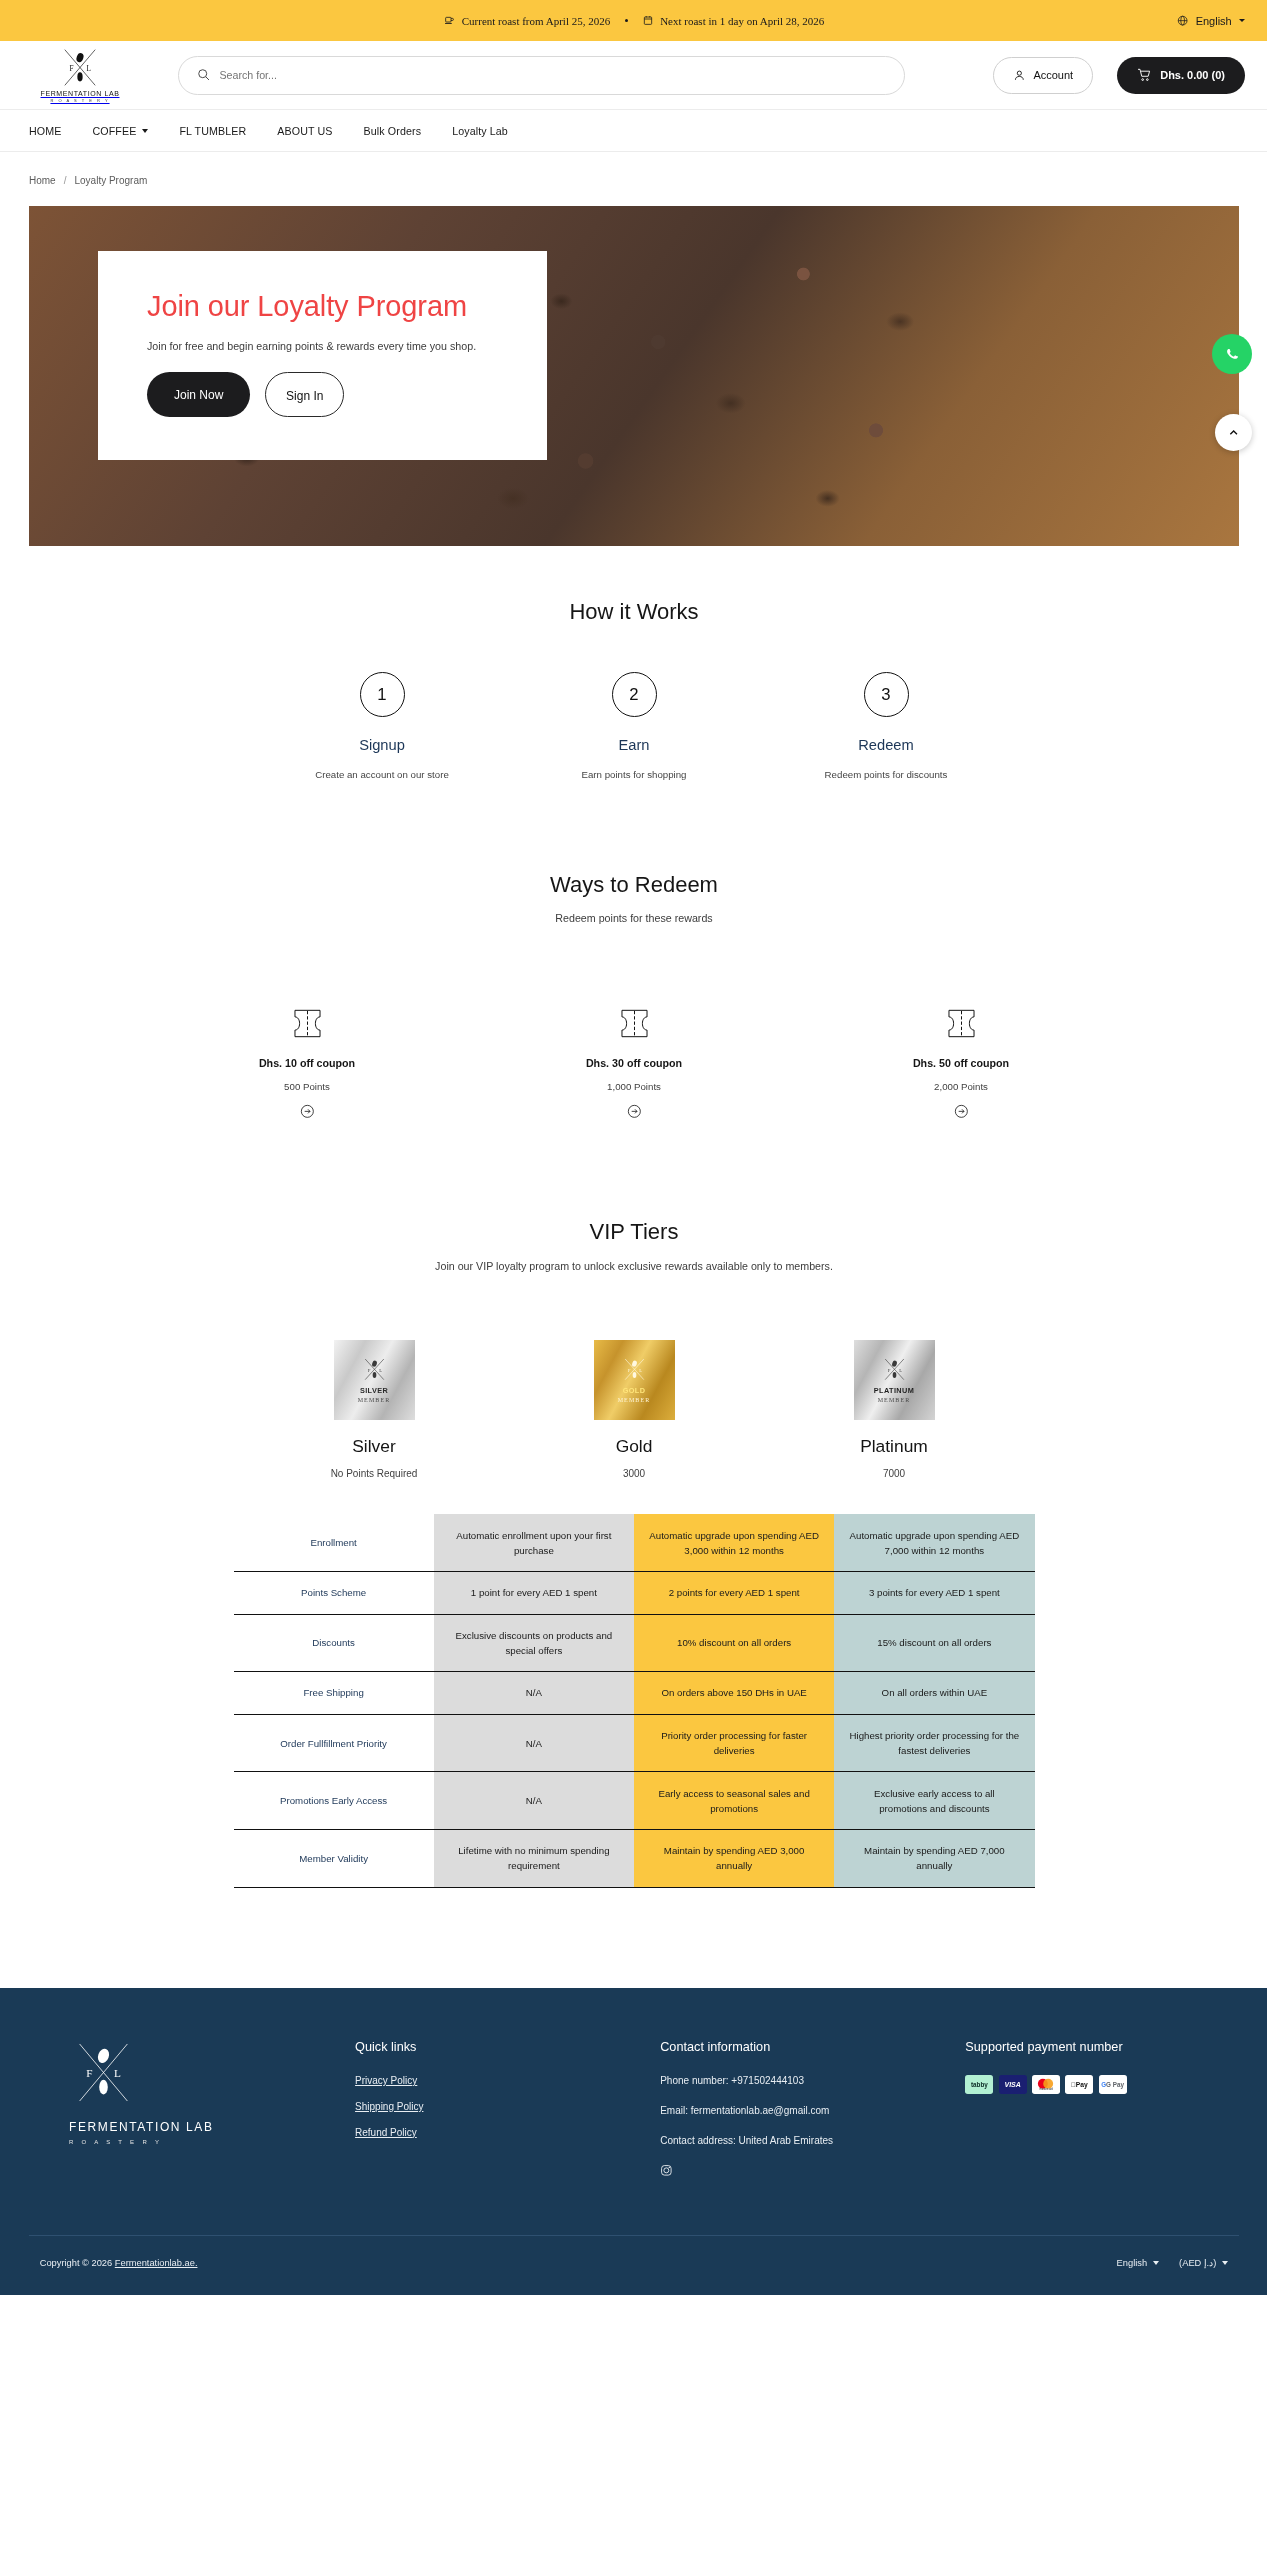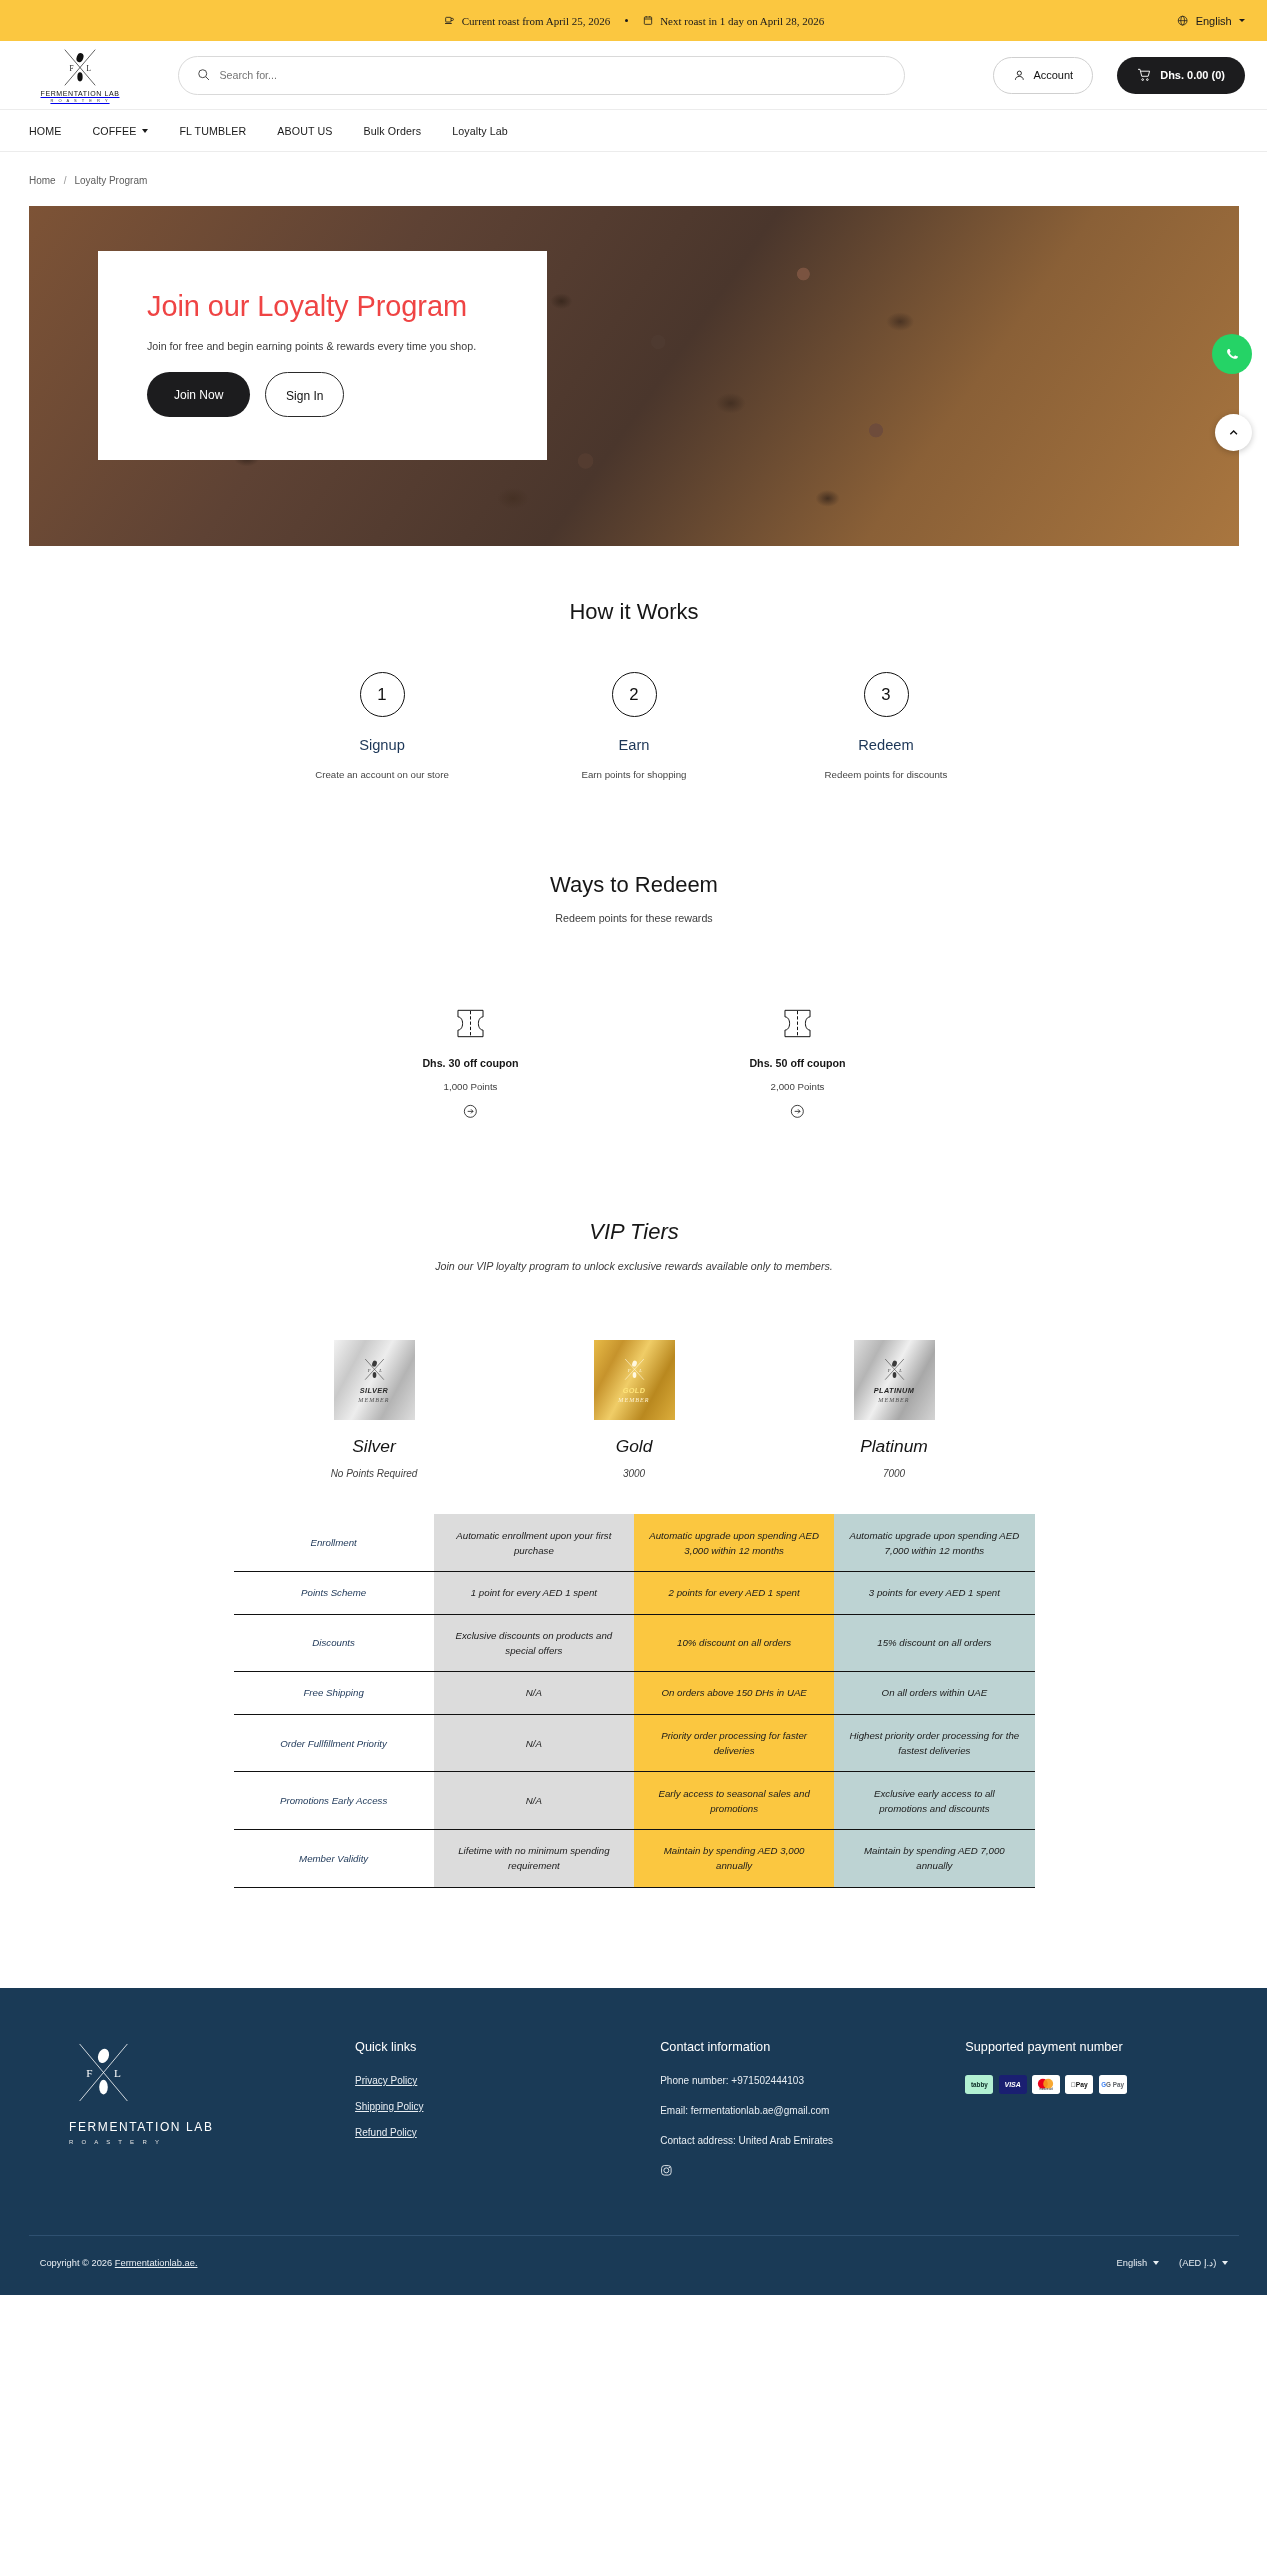--- a/index.html
+++ b/index.html
@@ -152,21 +152,21 @@
   .step-desc { margin-top: 14px; font-size: 9.7px; color: #454545; line-height: 1.6; }
 
   .ways { padding-top: 89px; }
   .rewards { display: flex; justify-content: center; gap: 160px; margin-top: 84px; }
   .reward { width: 167px; }
   .ticket { height: 31px; display: flex; justify-content: center; }
   .reward-name { margin-top: 17.4px; font-size: 10.7px; font-weight: 700; color: #161616; }
   .reward-pts { margin-top: 12.7px; font-size: 9.7px; color: #3f3f3f; }
   .reward-arrow { margin-top: 11.3px; display: flex; justify-content: center; cursor: pointer; }
 
-  .vip { padding-top: 101px; font-style: italic; }
+  .vip { padding-top: 101px; }
   .tiers { display: flex; justify-content: center; gap: 113px; margin-top: 68px; }
   .tier { width: 147px; }
   .badge { width: 81px; height: 80px; margin: 0 auto; position: relative; overflow: hidden; }
   .badge.silver { background: linear-gradient(118deg,#f2f2f2 0%,#c9c9c9 26%,#ededed 48%,#b4b4b4 72%,#dedede 100%); }
   .badge.gold   { background: linear-gradient(118deg,#e8bb48 0%,#c6932c 24%,#f0cd67 46%,#b9881f 72%,#dcae3c 100%); }
   .badge.plat   { background: linear-gradient(118deg,#dedede 0%,#b5b5b5 24%,#efefef 46%,#a8a8a8 70%,#d4d4d4 100%); }
   .badge-inner { position: absolute; inset: 0; display: flex; flex-direction: column; align-items: center; justify-content: center; gap: 1.3px; }
   .badge-label { font-size: 7.3px; font-weight: 700; letter-spacing: 0.4px; }
   .badge-member { font-size: 6px; letter-spacing: 1.1px; color: #4a4a4a; font-family: "Liberation Serif", serif; }
   .tier-name { margin-top: 16px; font-size: 17.4px; color: #141414; font-weight: 400; }
@@ -380,20 +380,37 @@
         <div class="step-name">Redeem</div>
         <div class="step-desc">Redeem points for discounts</div>
       </div>
     </div>
   </section>
 
   <section class="section ways">
     <h2 class="sec-title">Ways to Redeem</h2>
     <div class="sec-sub">Redeem points for these rewards</div>
     <div class="rewards">
+      <div class="reward">
+        <div class="ticket">
+          <svg width="29" height="31" viewBox="0 0 44 46" fill="none" stroke="#111" stroke-width="1.5">
+            <path d="M3 3h38v10c-4 0-7 4-7 10s3 10 7 10v10H3V33c4 0 7-4 7-10S7 13 3 13V3z"></path>
+            <line x1="22" y1="4" x2="22" y2="42" stroke-dasharray="5 3"></line>
+          </svg>
+        </div>
+        <div class="reward-name">Dhs. 10 off coupon</div>
+        <div class="reward-pts">500 Points</div>
+        <div class="reward-arrow">
+          <svg width="14.7" height="14.7" viewBox="0 0 22 22" fill="none" stroke="#111" stroke-width="1.2">
+            <circle cx="11" cy="11" r="9"></circle>
+              <line x1="7" y1="11" x2="15" y2="11"></line>
+              <polyline points="12,8 15,11 12,14"></polyline>
+          </svg>
+        </div>
+      </div>
       <div class="reward">
         <div class="ticket">
           <svg width="29" height="31" viewBox="0 0 44 46" fill="none" stroke="#111" stroke-width="1.5">
             <path d="M3 3h38v10c-4 0-7 4-7 10s3 10 7 10v10H3V33c4 0 7-4 7-10S7 13 3 13V3z"></path>
             <line x1="22" y1="4" x2="22" y2="42" stroke-dasharray="5 3"></line>
           </svg>
         </div>
         <div class="reward-name">Dhs. 30 off coupon</div>
         <div class="reward-pts">1,000 Points</div>
         <div class="reward-arrow">

